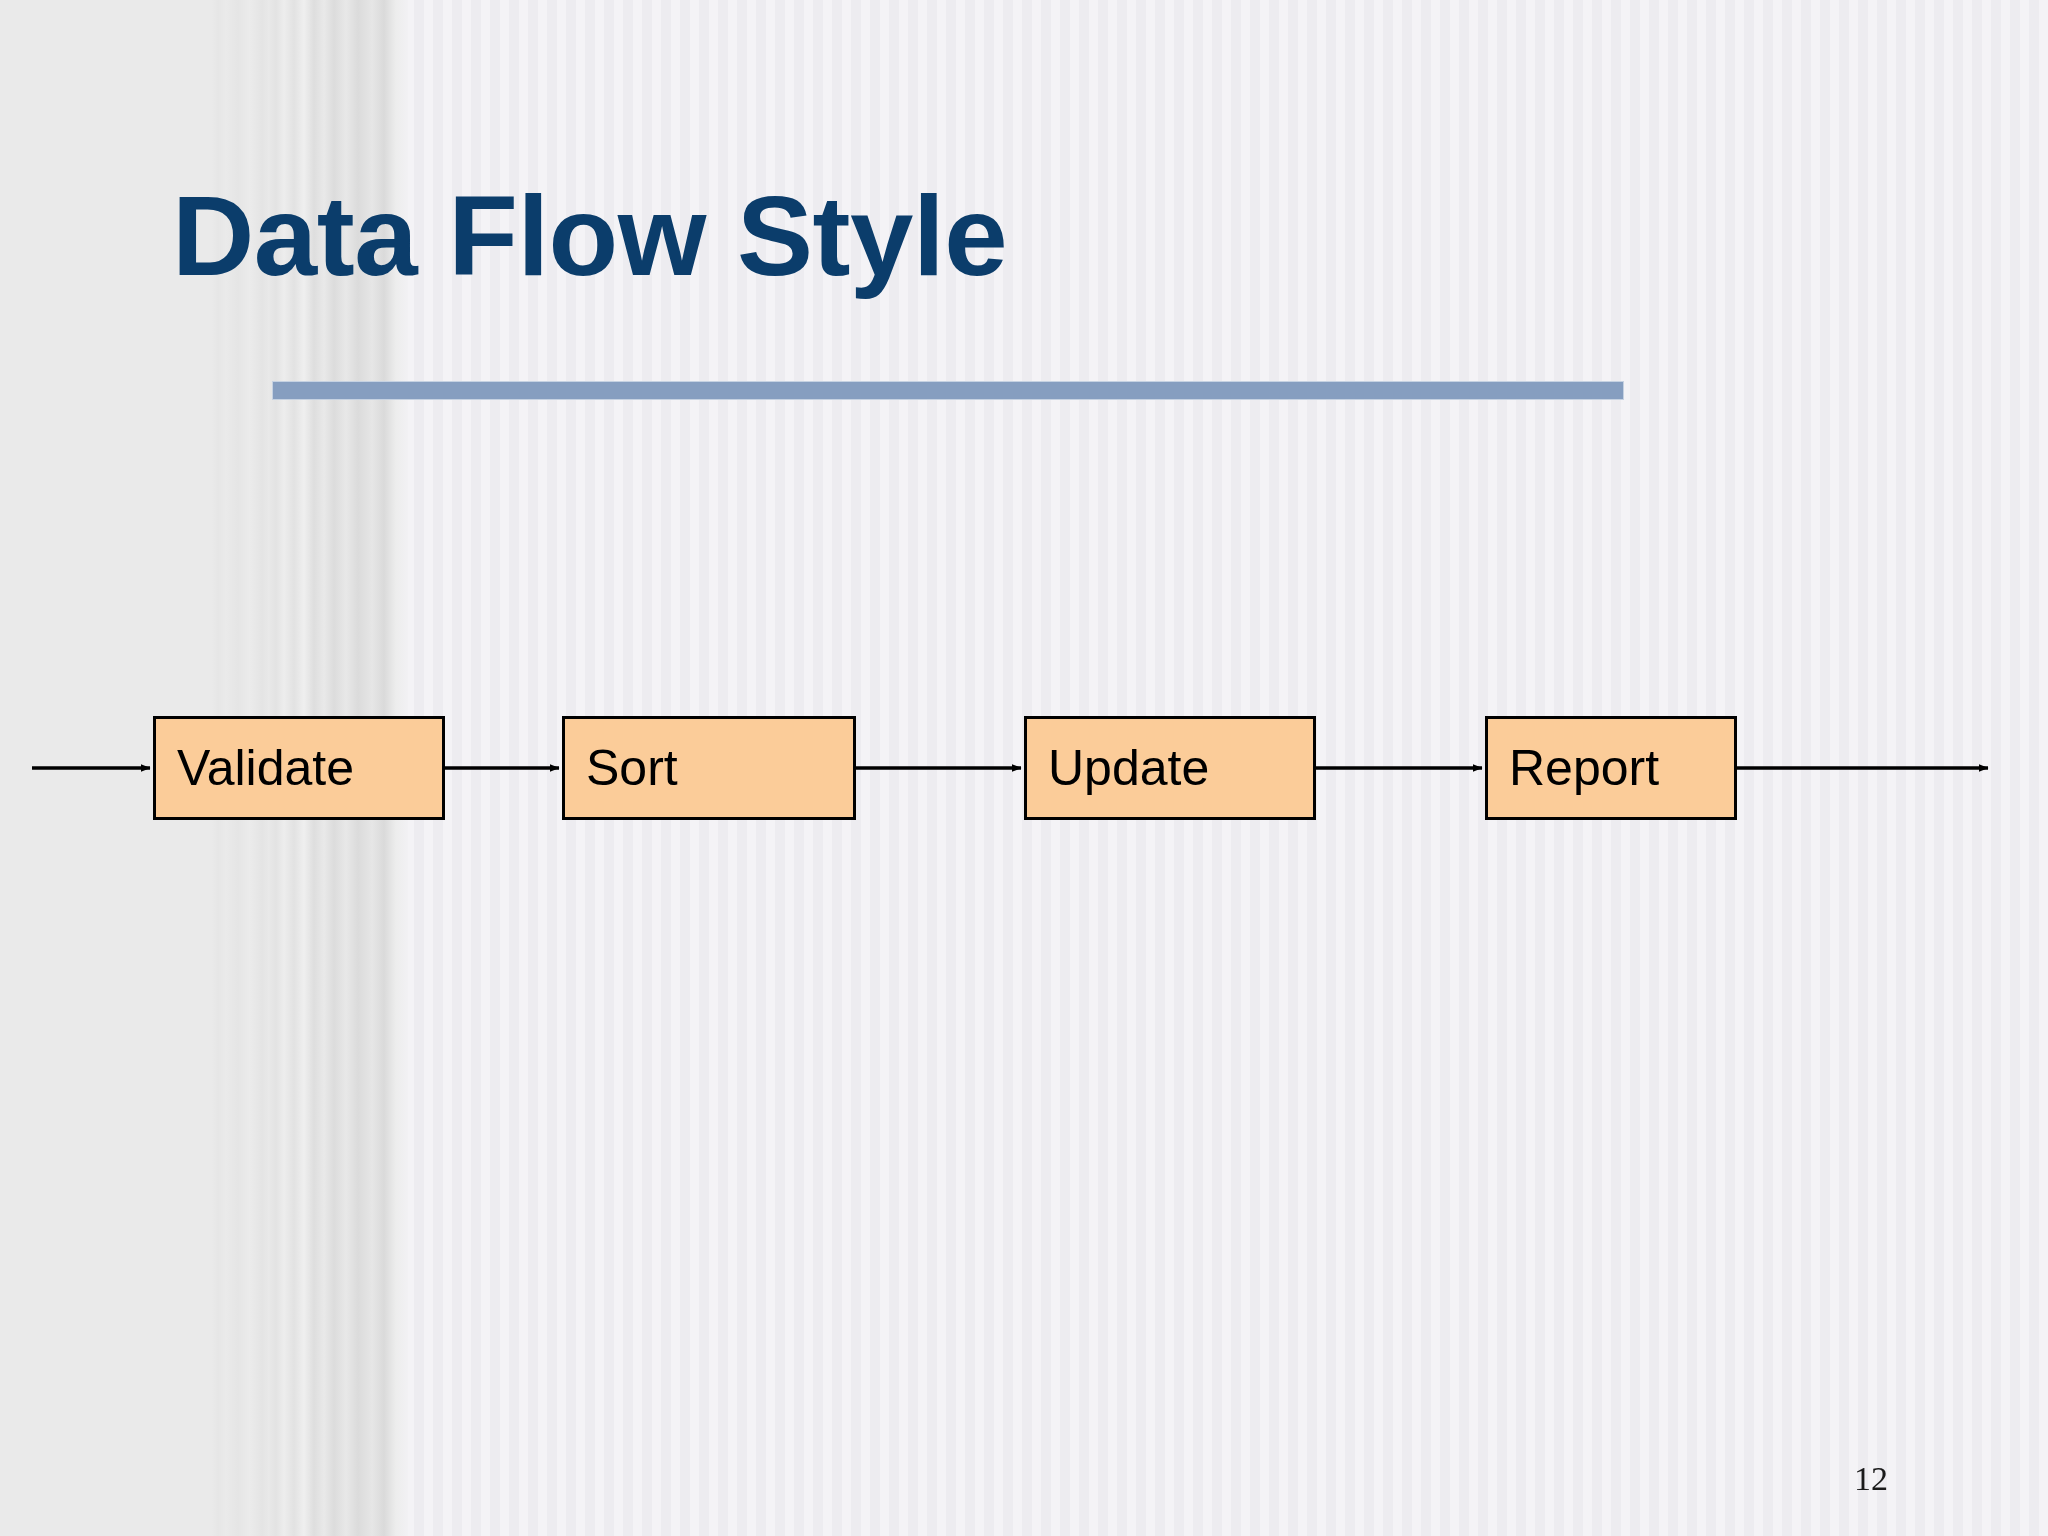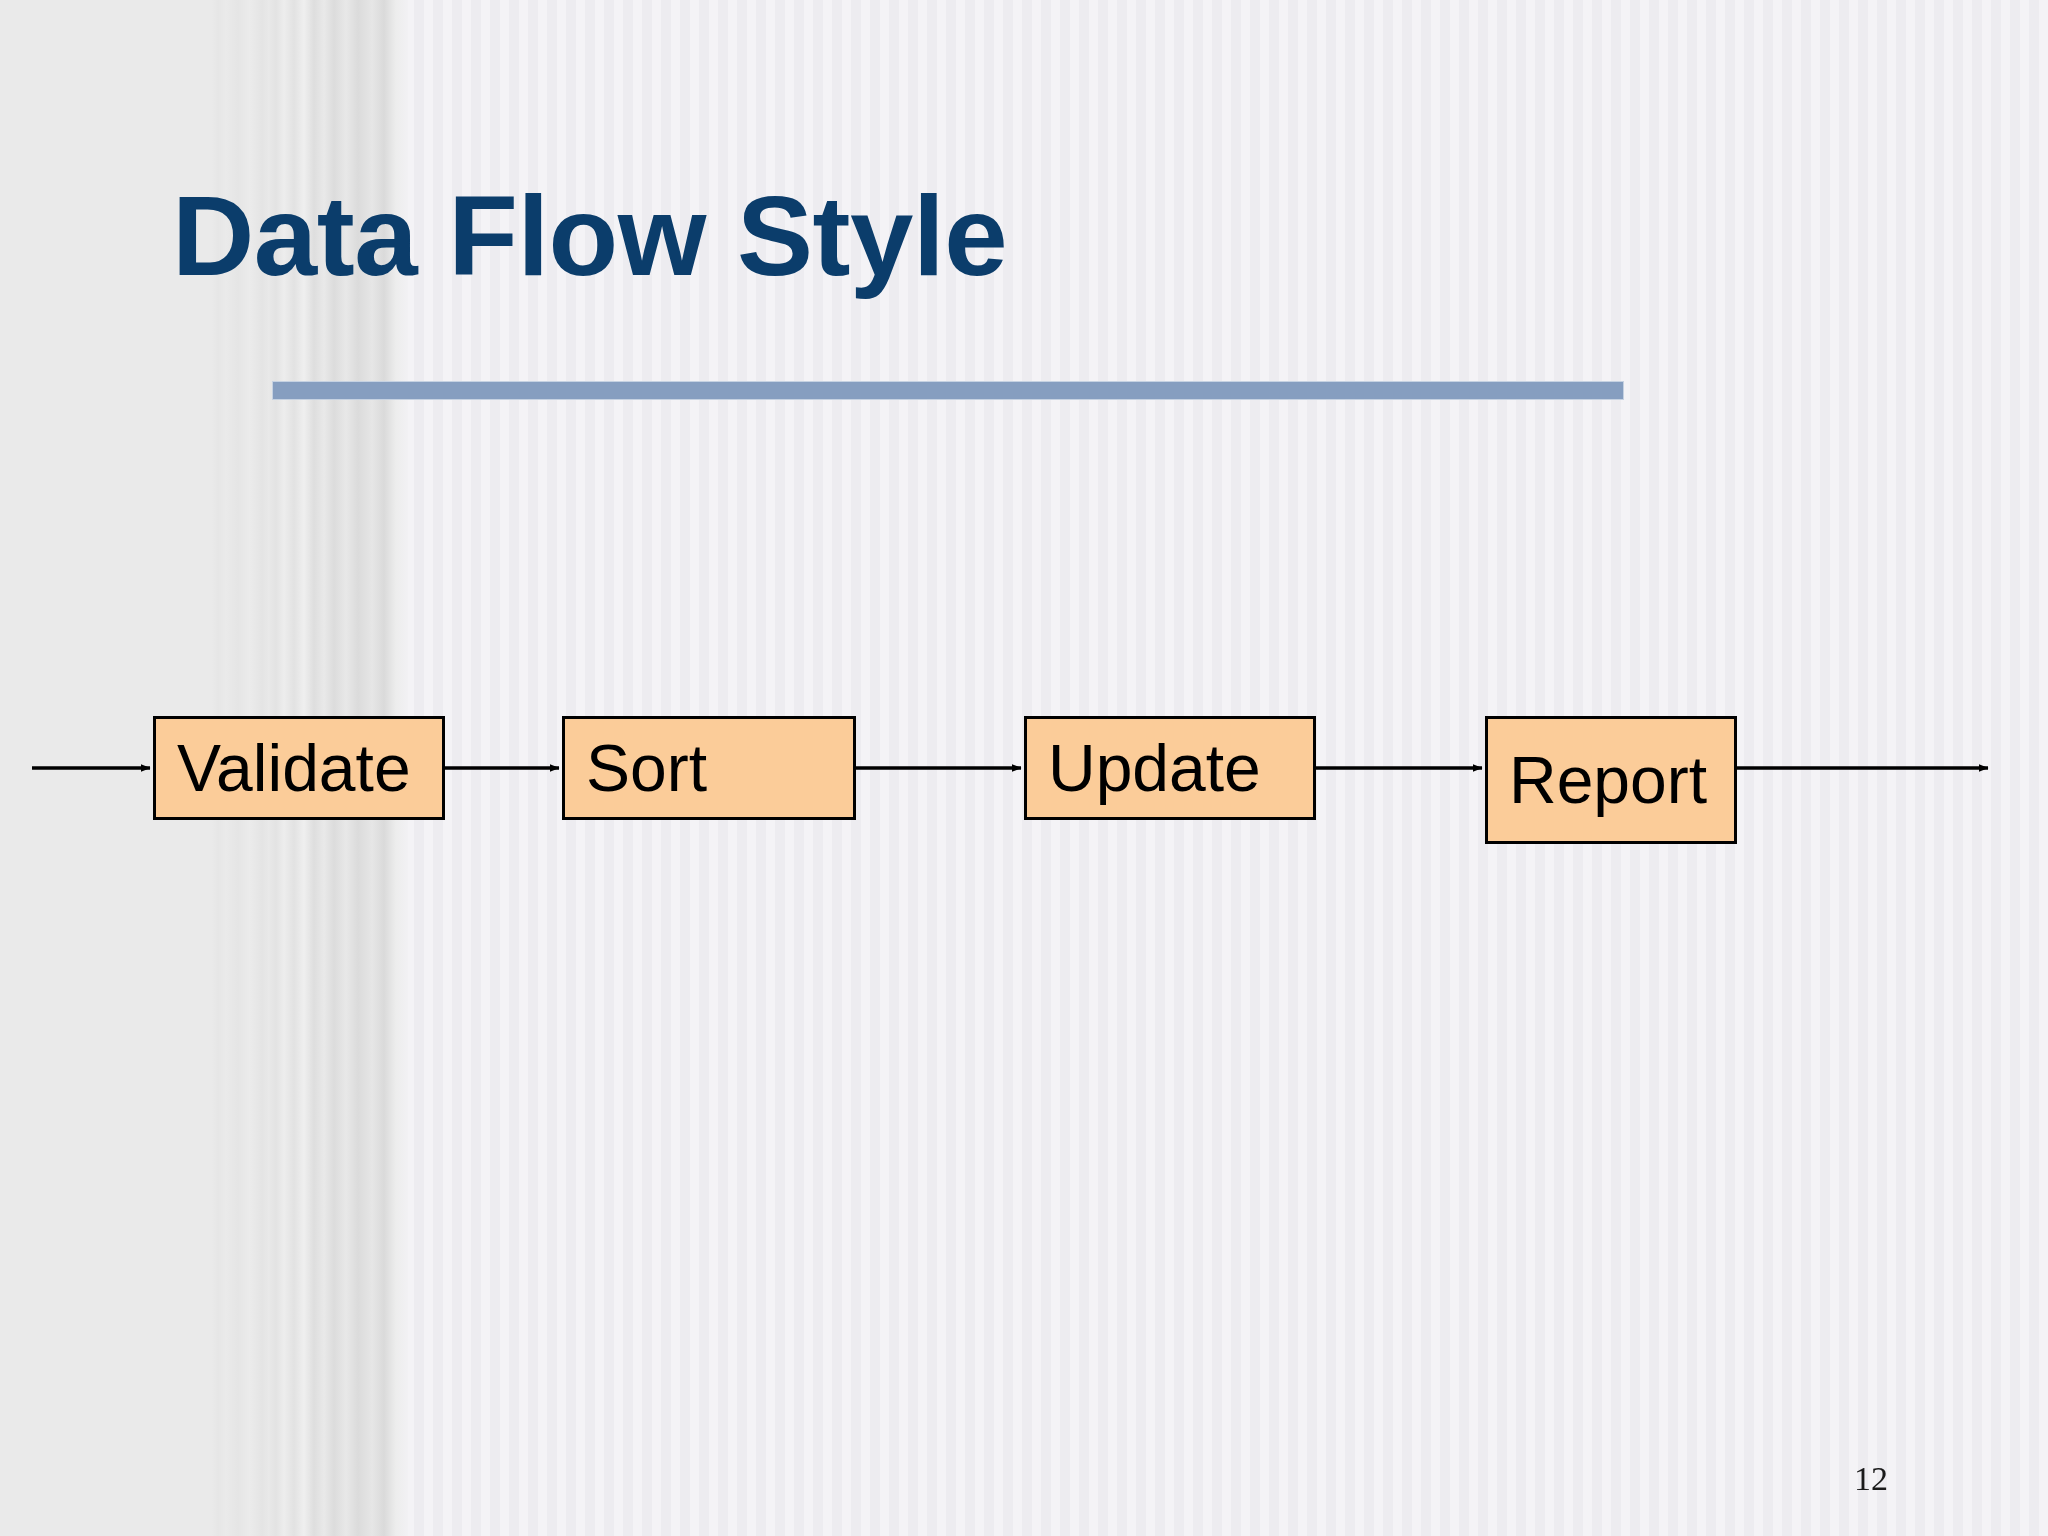--- a/index.html
+++ b/index.html
@@ -123,21 +123,21 @@
   .node {
     position: absolute;
     box-sizing: border-box;
     border: 3px solid #000000;
     display: flex;
     align-items: center;
     height: 104px;
     top: 716px;
   }
   .node-label {
-    font-size: 66px;
+    font-size: 50px;
     line-height: 1;
     color: #000000;
     padding-left: 21px;
     white-space: nowrap;
   }
 
   
   .page-number {
     position: absolute;
     right: 160px;
@@ -179,20 +179,20 @@
   <div id="node-layer">
       <div class="node" style="left: 153px; top: 716px; width: 292px; height: 104px; background: rgb(251, 204, 153); border-color: rgb(0, 0, 0);">
         <span class="node-label">Validate</span>
       </div>
       <div class="node" style="left: 562px; top: 716px; width: 294px; height: 104px; background: rgb(251, 204, 153); border-color: rgb(0, 0, 0);">
         <span class="node-label">Sort</span>
       </div>
       <div class="node" style="left: 1024px; top: 716px; width: 292px; height: 104px; background: rgb(251, 204, 153); border-color: rgb(0, 0, 0);">
         <span class="node-label">Update</span>
       </div>
-      <div class="node" style="left: 1485px; top: 716px; width: 252px; height: 128px; background: rgb(251, 204, 153); border-color: rgb(0, 0, 0);">
+      <div class="node" style="left: 1485px; top: 716px; width: 252px; height: 104px; background: rgb(251, 204, 153); border-color: rgb(0, 0, 0);">
         <span class="node-label">Report</span>
       </div>
     </div>
 
   <div class="page-number">12</div>
 
 </div>
 
 </body></html>

